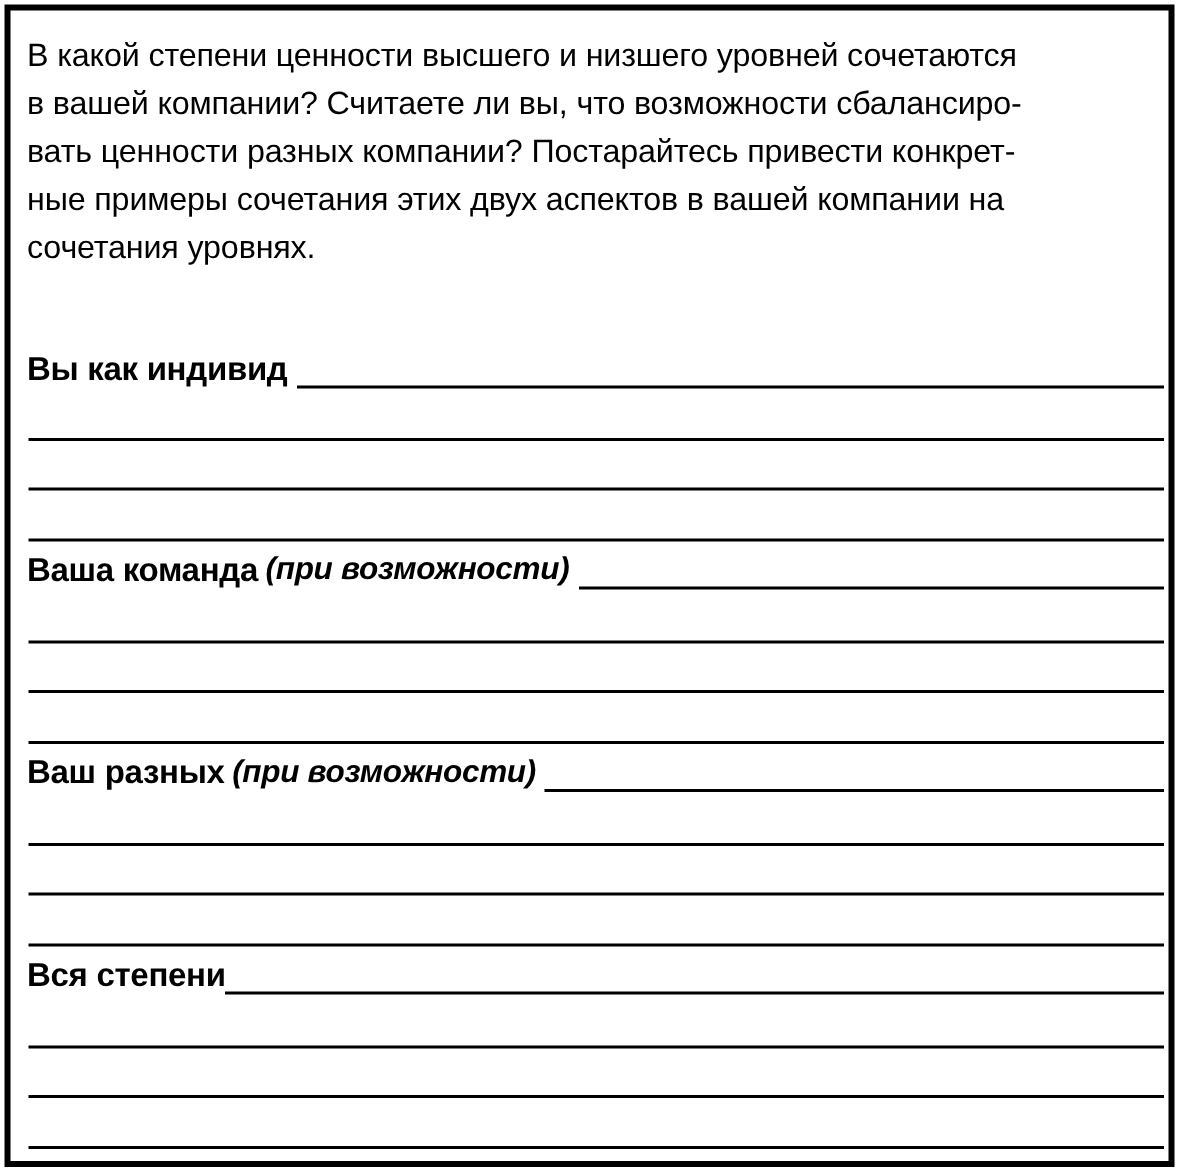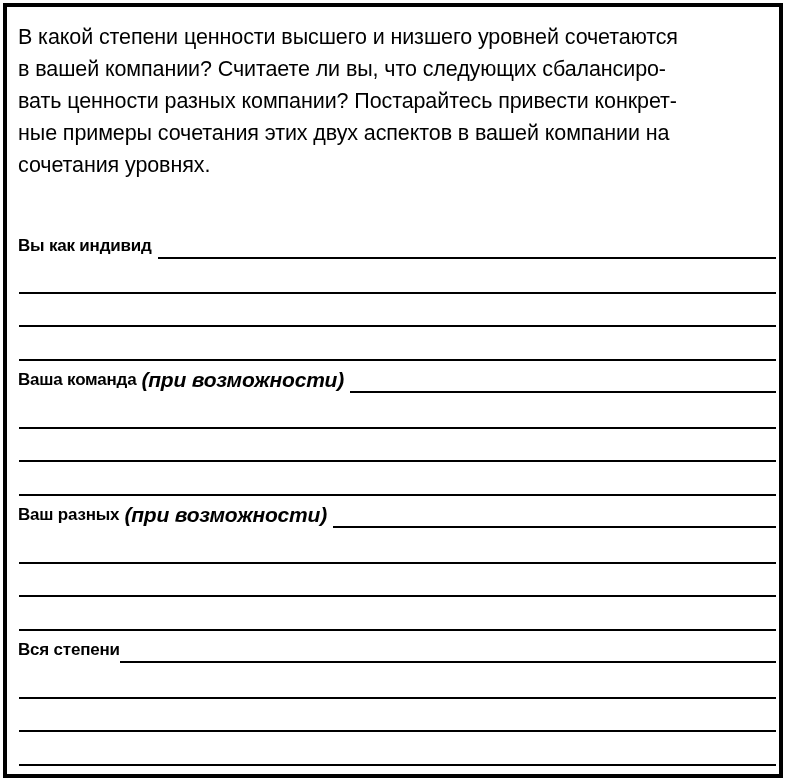--- a/index.html
+++ b/index.html
@@ -59,21 +59,21 @@
     width: 758px;
   }
   .label-row {
     position: relative;
     height: 33px;
     display: flex;
     align-items: flex-end;
     width: 758px;
   }
   .label-text {
-    font-size: 17px;
+    font-size: 22px;
     font-weight: 700;
     line-height: 25px;
     white-space: nowrap;
     letter-spacing: -0.2px;
     padding-bottom: 4px;
   }
   .label-hint {
     font-size: 21px;
     font-weight: 700;
     font-style: italic;
@@ -105,21 +105,21 @@
   }
 </style>
 </head>
 <body>
 
 <div class="worksheet-frame">
   <div class="frame-inner">
 
     <div class="prompt-block">
       <div class="prompt-line">В какой степени ценности высшего и низшего уровней сочетаются</div>
-      <div class="prompt-line">в вашей компании? Считаете ли вы, что следующих сбалансиро-</div>
+      <div class="prompt-line">в вашей компании? Считаете ли вы, что возможности сбалансиро-</div>
       <div class="prompt-line">вать ценности разных компании? Постарайтесь привести конкрет-</div>
       <div class="prompt-line">ные примеры сочетания этих двух аспектов в вашей компании на</div>
       <div class="prompt-line">сочетания уровнях.</div>
     </div>
 
     <div class="section" style="top:222px;">
       <div class="label-row">
         <span class="label-text">Вы как индивид</span>
         <span class="label-rule"></span>
       </div>

